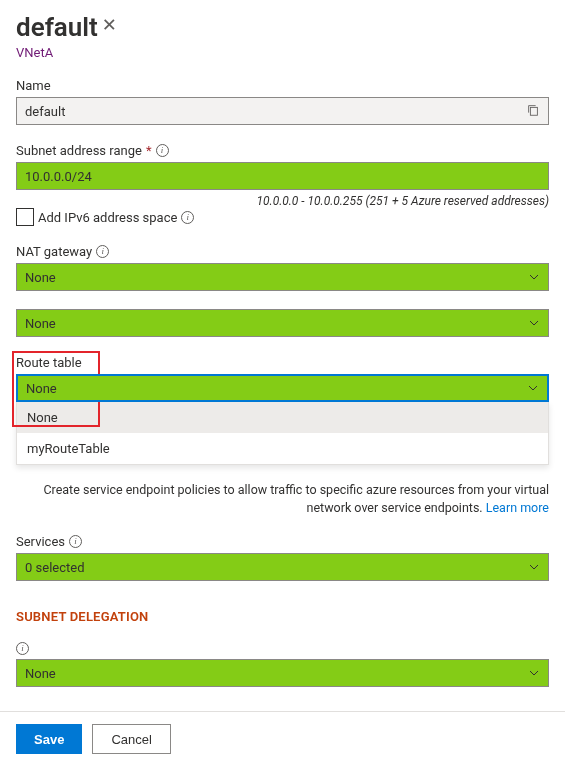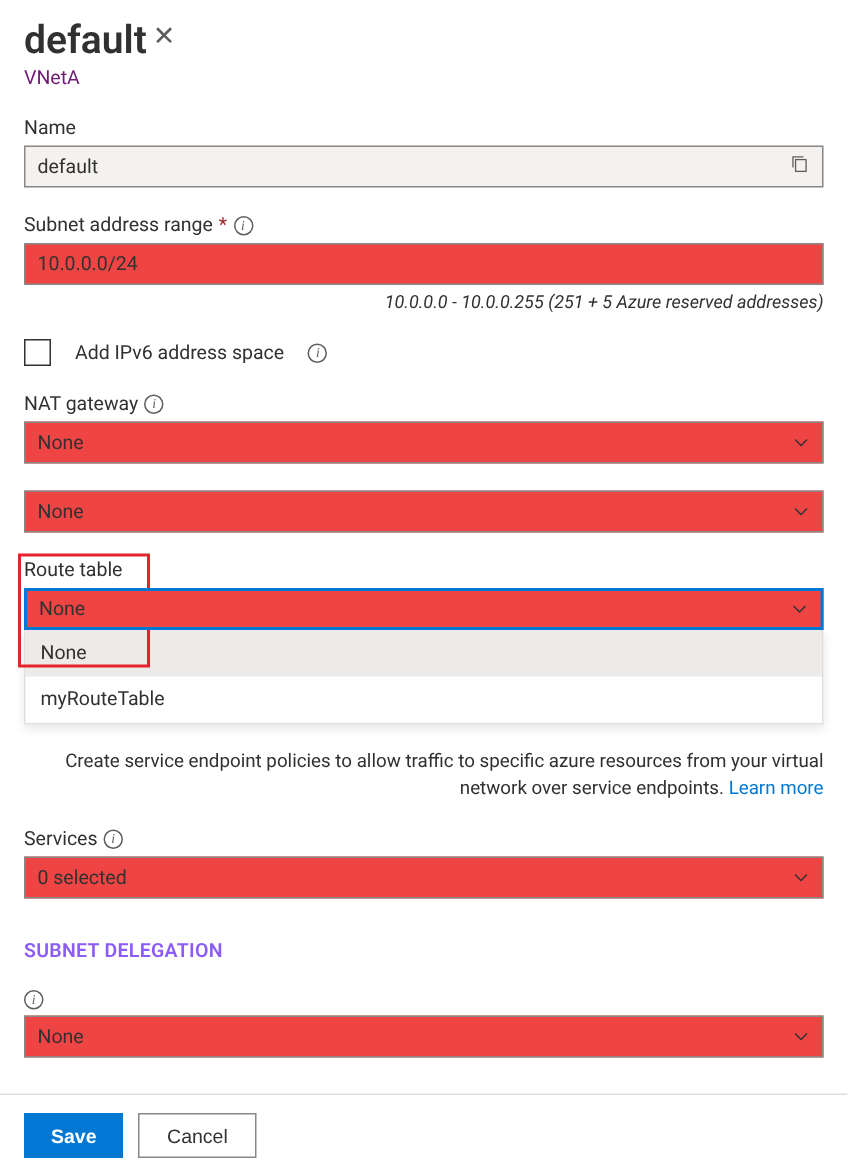--- a/index.html
+++ b/index.html
@@ -19,48 +19,48 @@
   .field { margin-top:18px; }
   .field-label { font-size:13px; color:#323130; margin-bottom:4px; display:flex; align-items:center; gap:4px; }
   .req { color:#a4262c; }
   .info-icn {
     display:inline-flex; width:13px; height:13px; border:1px solid #605e5c; border-radius:50%;
     align-items:center; justify-content:center; font-size:9px; line-height:1; color:#605e5c;
     font-style:italic; font-family:Georgia, serif;
   }
   .text-input, .select-box {
     width:100%; height:28px; border:1px solid #8a8886; padding:0 8px;
-    font-size:13px; color:#323130; background:#ef4444; display:flex; align-items:center;
+    font-size:13px; color:#323130; background:#84cc16; display:flex; align-items:center;
     position:relative;
   }
   .text-input.readonly { background:#f3f2f1; color:#323130; }
   .text-input .copy-icn { margin-left:auto; color:#605e5c; }
   .hint-right { text-align:right; font-size:12px; color:#323130; margin-top:4px;font-style:italic; }
-  .checkbox-row { display:flex; align-items:center; gap:16px; margin-top:18px; }
+  .checkbox-row { display:flex; align-items:center; gap:4px; }
   .checkbox {
     width:18px; height:18px; border:1px solid #323130; background:#fff; cursor:pointer;
   }
   .select-box { justify-content:space-between; cursor:pointer; }
   .chev { display:flex; align-items:center; }
   .chev svg { width:12px; height:12px; }
   .select-open { border:2px solid #0078d4; }
   .dropdown {
     border:1px solid #e1dfdd; border-top:none; box-shadow:0 3px 6px rgba(0,0,0,0.1);
     background:#fff;
   }
   .dropdown .opt { padding:8px 10px; font-size:13px; cursor:pointer; }
   .dropdown .opt.selected { background:#edebe9; }
   .hilite {
     position:absolute; border:2px solid #e3242b; pointer-events:none;
   }
   .rt-wrapper { position:relative; }
   .helptext { font-size:12.5px; color:#323130; margin-top:16px; line-height:1.4;text-align:right; }
   .helptext a { color:#0078d4; text-decoration:none; }
   .section-head {
-    font-weight:600; letter-spacing:0.2px; font-size:13px; color:#8b5cf6;
+    font-weight:600; letter-spacing:0.2px; font-size:13px; color:#c2410c;
     margin-top:28px;
   }
   .footer {
     border-top:1px solid #e1dfdd; padding:12px 16px; margin-top:24px;
     display:flex; gap:10px;
   }
   .btn {
     height:30px; padding:0 18px; font-size:13px; cursor:pointer;
     display:flex; align-items:center; justify-content:center;
   }

